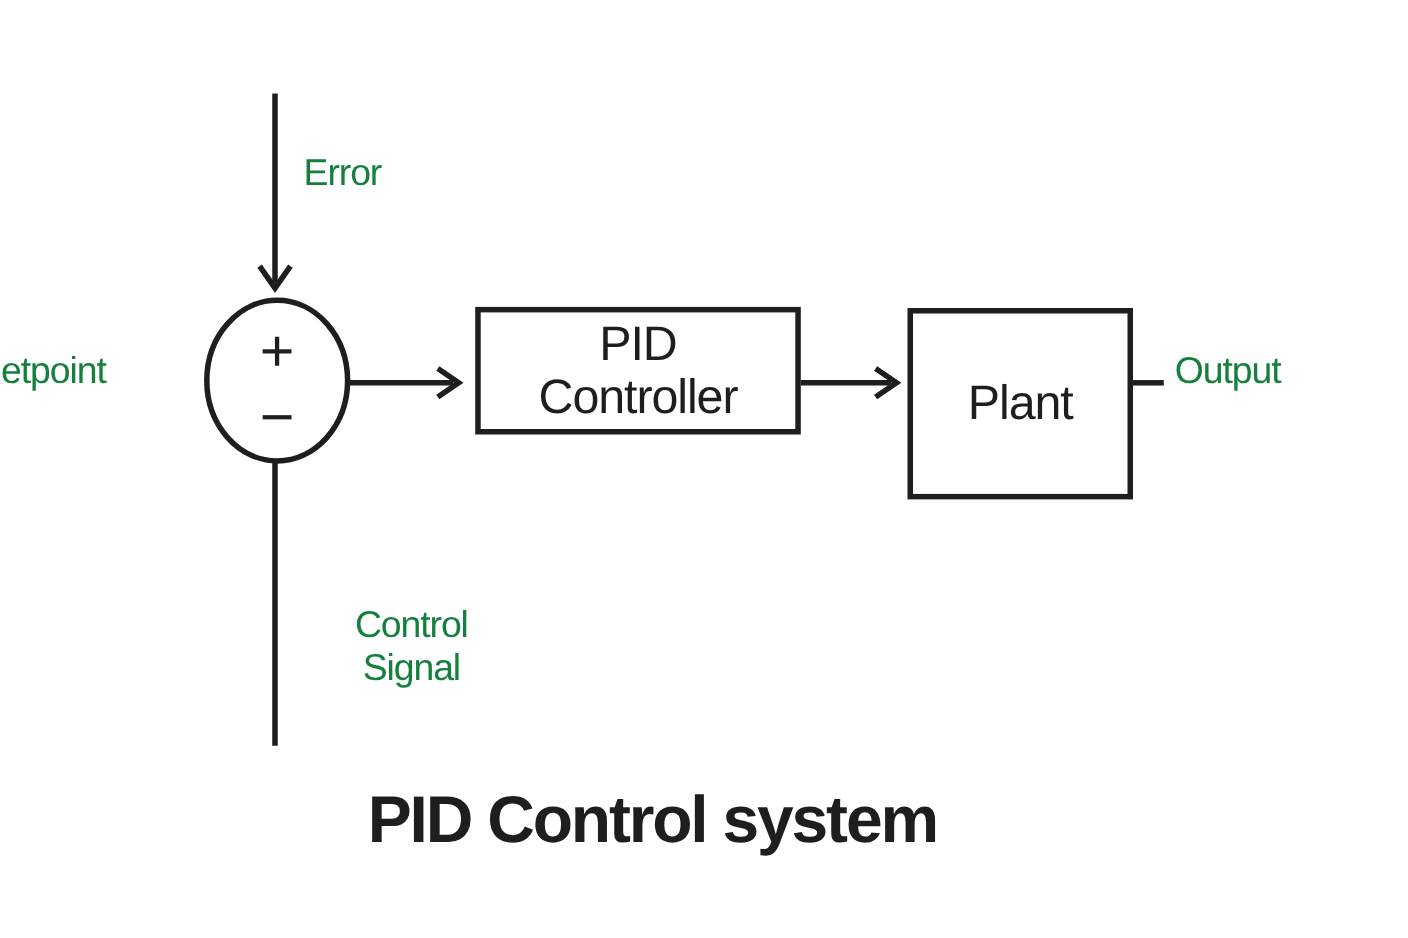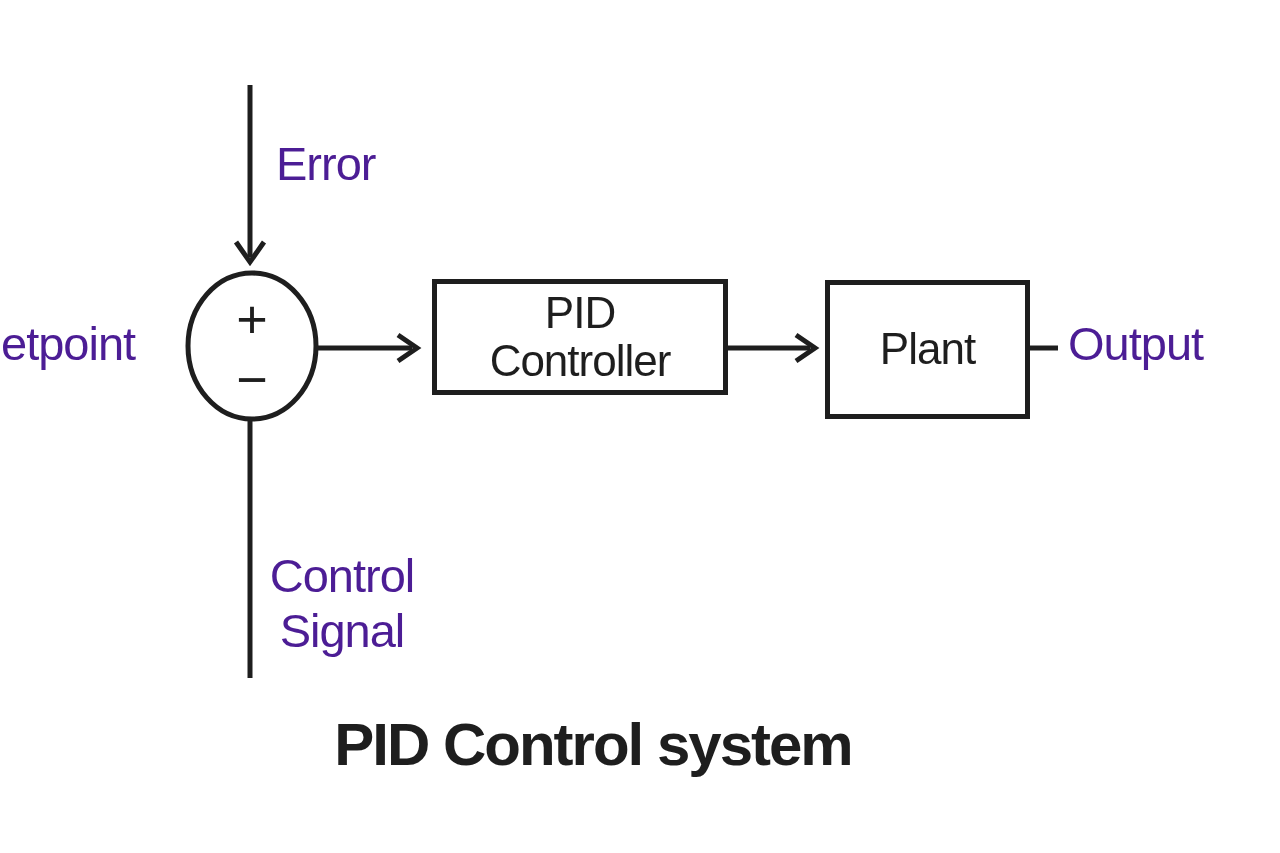--- a/index.html
+++ b/index.html
@@ -18,48 +18,48 @@
   }
   .diagram-svg {
     position: absolute;
     left: 0;
     top: 0;
     width: 1280px;
     height: 853px;
   }
   .label {
     position: absolute;
-    font-size: 47px;
+    font-size: 34px;
     line-height: 1.08;
     letter-spacing: -1px;
-    color: #4c1d95;
+    color: #15803d;
     white-space: pre-line;
   }
   .block {
     position: absolute;
     box-sizing: border-box;
     border: 5px solid #1e1e1e;
     background: #ffffff;
     display: flex;
     align-items: center;
     justify-content: center;
     text-align: center;
     font-size: 44px;
     line-height: 1.1;
     letter-spacing: -1px;
     white-space: pre-line;
     color: #1e1e1e;
   }
   .block-pid   { left: 432px; top: 279px; width: 296px; height: 116px; }
-  .block-plant { left: 825px; top: 280px; width: 205px; height: 139px; }
+  .block-plant { left: 825px; top: 280px; width: 205px; height: 174px; }
 
   .label-error    { left: 276px; top: 139px; }
   .label-setpoint { left: 1px;   top: 319px; text-align: center; }
   .label-output   { left: 1068px; top: 319px; }
-  .label-control  { left: 342px; top: 549px; transform: translateX(-50%); text-align: center; line-height: 1.16; }
+  .label-control  { left: 374px; top: 549px; transform: translateX(-50%); text-align: center; line-height: 1.16; }
 
   .sum-sign {
     position: absolute;
     font-size: 54px;
     font-weight: 400;
     color: #1e1e1e;
     transform: translate(-50%, -50%);
     line-height: 1;
   }
   .sign-plus  { left: 252px; top: 319px; }

